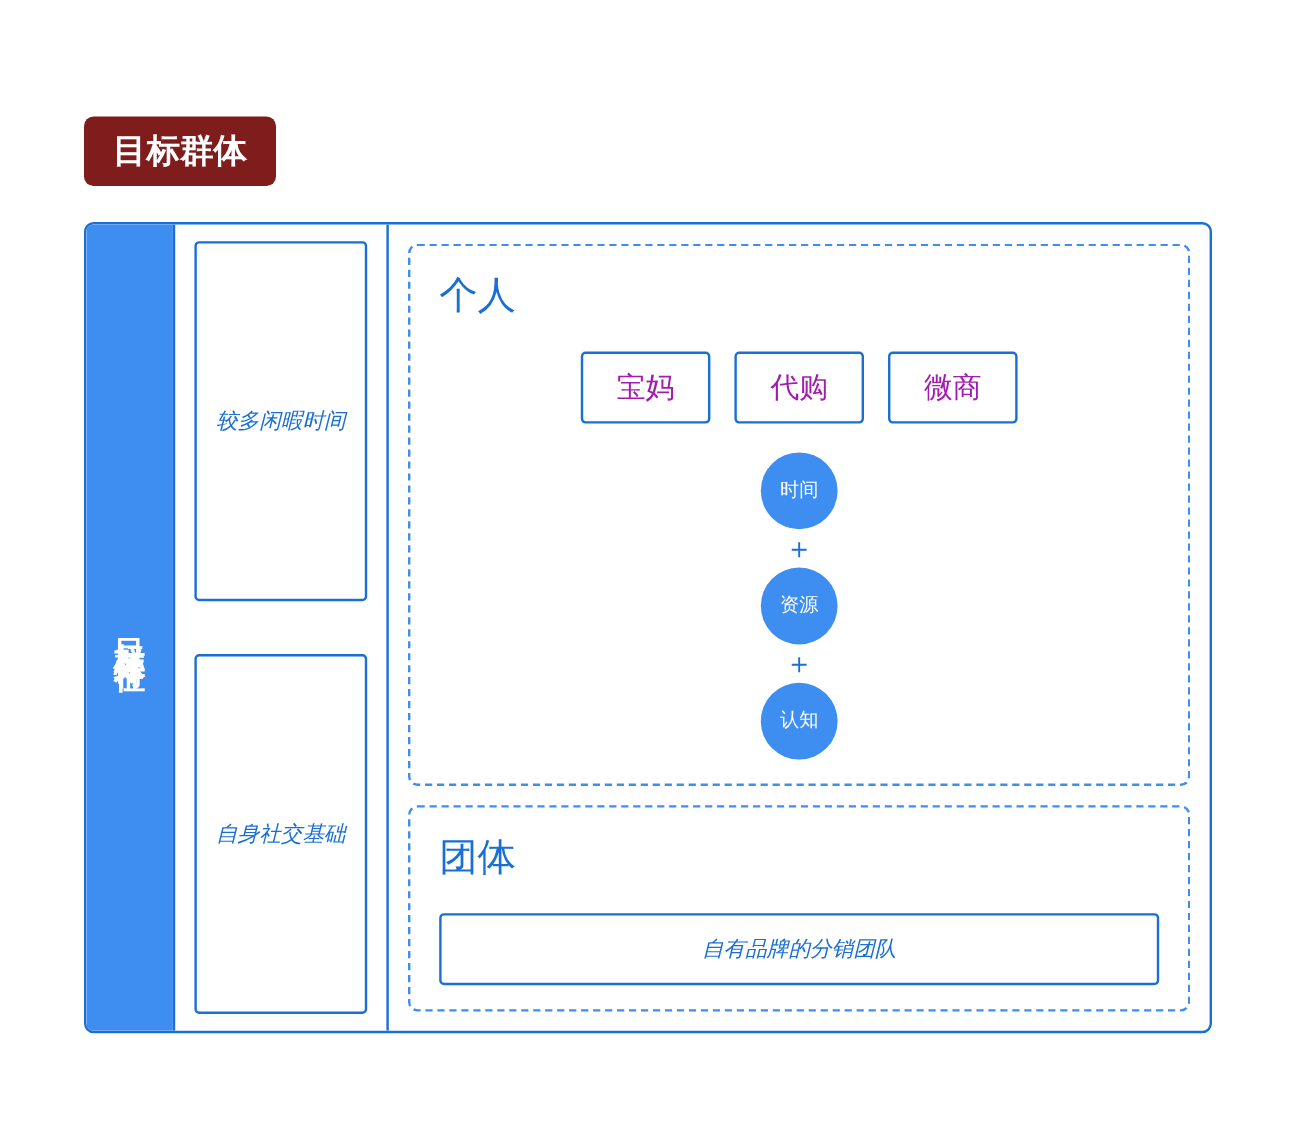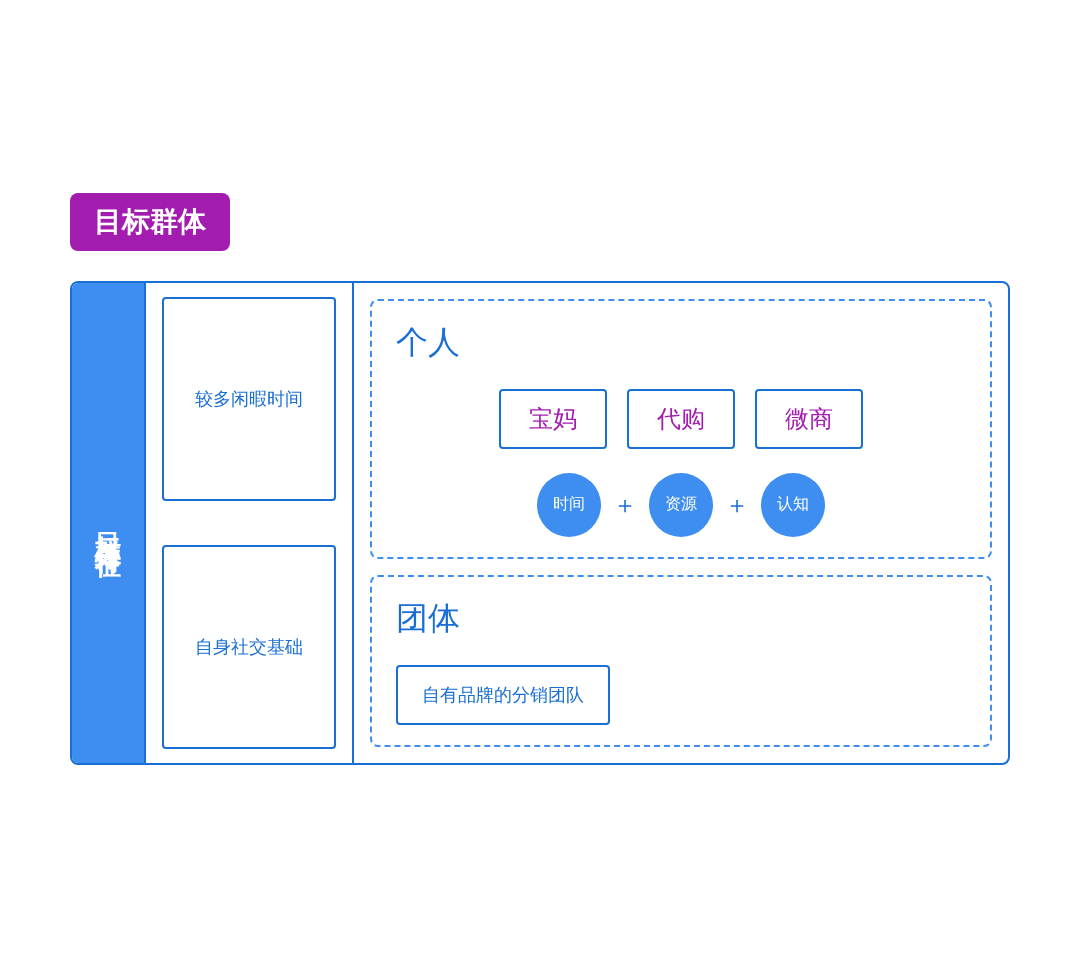--- a/index.html
+++ b/index.html
@@ -15,21 +15,21 @@
     }
 
     .main-container {
       width: 1000px;
       background: #fff;
       padding: 30px;
     }
 
     .page-title-badge {
       display: inline-block;
-      background: #a21caf;
+      background: #7f1d1d;
       color: #fff;
       font-size: 28px;
       font-weight: bold;
       padding: 10px 24px;
       border-radius: 8px;
       margin-bottom: 30px;
     }
 
     .content-area {
       display: flex;
@@ -54,27 +54,28 @@
       font-size: 26px;
       font-weight: bold;
       writing-mode: vertical-rl;
       text-orientation: upright;
       letter-spacing: 4px;
       line-height: 1.2;
     }
 
     
     .middle-column {
-      width: 210px;
+      width: 180px;
       flex-shrink: 0;
       border-left: 2px solid #1a6fd4;
       border-right: 2px solid #1a6fd4;
       display: flex;
       flex-direction: column;
       gap: 16px;
+      font-style: italic;
     }
 
     .middle-box {
       border: 2px solid #1a6fd4;
       margin: 14px 16px;
       border-radius: 4px;
       display: flex;
       align-items: center;
       justify-content: center;
       font-size: 18px;
@@ -121,21 +122,22 @@
       padding: 12px 28px;
       font-size: 24px;
       color: #a21caf;
       font-weight: 500;
     }
 
     .personal-attributes {
       display: flex;
       justify-content: center;
       align-items: center;
-      gap: 12px;
+      gap: 0;
+      flex-direction: column;
     }
 
     .attr-circle {
       background: #3d8ef0;
       color: #fff;
       border-radius: 50%;
       width: 64px;
       height: 64px;
       display: flex;
       align-items: center;
@@ -146,22 +148,23 @@
 
     .plus-sign {
       font-size: 24px;
       color: #1a6fd4;
       font-weight: 300;
     }
 
     
     .group-items {
       display: flex;
-      flex-direction: row;
+      flex-direction: column;
       gap: 16px;
+      font-style: italic;
     }
 
     .group-box {
       border: 2px solid #1a6fd4;
       border-radius: 4px;
       padding: 16px 24px;
       text-align: center;
       font-size: 18px;
       color: #1a6fd4;
       font-weight: 500;

